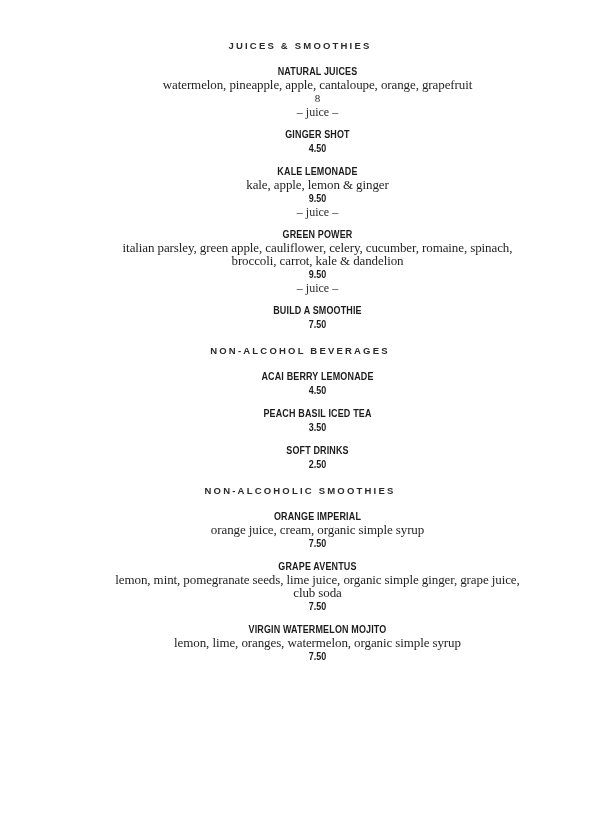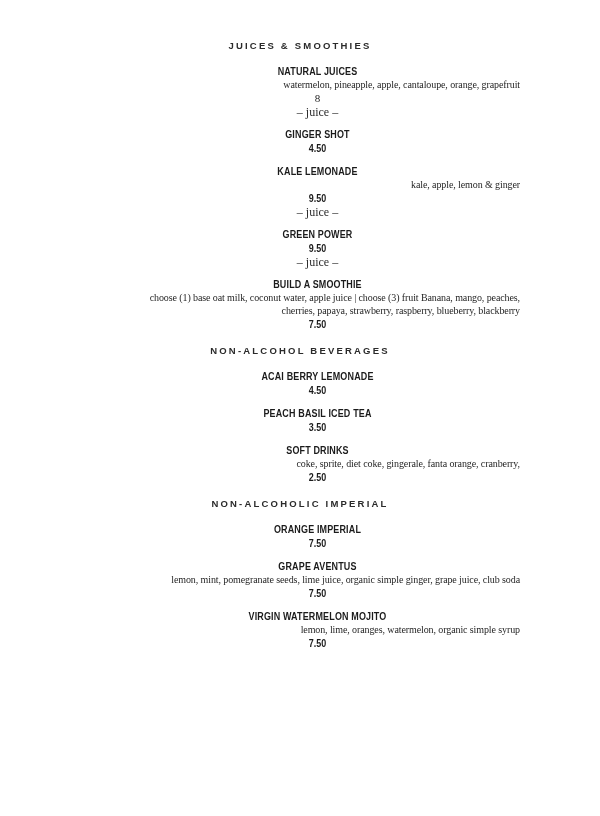--- a/index.html
+++ b/index.html
@@ -17,23 +17,22 @@
     color: #2a2a2a; line-height: 12px; margin: 0 0 13px;
   }
   .menu-item { margin-bottom: 10px; margin-left: 35px; }
   .item-name {
     font-family: "Liberation Sans", sans-serif; font-weight: 700;
     font-size: 11.5px; line-height: 13px; letter-spacing: 0.2px;
     transform: scaleX(0.78);
   }
   .item-desc {
     font-family: "Liberation Serif", serif;
-    font-size: 10px; line-height: 13px; letter-spacing: -0.1px;
+    font-size: 13px; line-height: 13px; letter-spacing: -0.1px;
     color: #1f1f1f;
-    text-align: right;
   }
   .item-price {
     font-family: "Liberation Sans", sans-serif; font-weight: 700;
     font-size: 11.5px; line-height: 13px; transform: scaleX(0.78);
     margin-top: 1px;
   }
   .item-price.serif-price {
     font-family: "Liberation Serif", serif; font-weight: 400;
     font-size: 11px; transform: none;
   }
@@ -64,57 +63,57 @@
 
     <div class="menu-item">
       <div class="item-name">KALE LEMONADE</div>
       <div class="item-desc">kale, apple, lemon &amp; ginger</div>
       <div class="item-price">9.50</div>
       <div class="item-note">– juice –</div>
     </div>
 
     <div class="menu-item">
       <div class="item-name">GREEN POWER</div>
+      <div class="item-desc">italian parsley, green apple, cauliflower, celery, cucumber, romaine, spinach, broccoli, carrot, kale &amp; dandelion</div>
       <div class="item-price">9.50</div>
       <div class="item-note">– juice –</div>
     </div>
 
 
     <div class="menu-item">
       <div class="item-name">BUILD A SMOOTHIE</div>
-      <div class="item-desc">choose (1) base oat milk, coconut water, apple juice | choose (3) fruit Banana, mango, peaches, cherries, papaya, strawberry, raspberry, blueberry, blackberry</div>
       <div class="item-price">7.50</div>
     </div>
   </div>
 
   <div class="section">
     <div class="section-title">NON-ALCOHOL BEVERAGES</div>
 
     <div class="menu-item">
       <div class="item-name">ACAI BERRY LEMONADE</div>
       <div class="item-price">4.50</div>
     </div>
 
     <div class="menu-item">
       <div class="item-name">PEACH BASIL ICED TEA</div>
       <div class="item-price">3.50</div>
     </div>
 
     <div class="menu-item">
       <div class="item-name">SOFT DRINKS</div>
-      <div class="item-desc">coke, sprite, diet coke, gingerale, fanta orange, cranberry,</div>
       <div class="item-price">2.50</div>
     </div>
   </div>
 
   <div class="section">
-    <div class="section-title">NON-ALCOHOLIC IMPERIAL</div>
+    <div class="section-title">NON-ALCOHOLIC SMOOTHIES</div>
 
     <div class="menu-item">
       <div class="item-name">ORANGE IMPERIAL</div>
+      <div class="item-desc">orange juice, cream, organic simple syrup</div>
       <div class="item-price">7.50</div>
     </div>
 
     <div class="menu-item">
       <div class="item-name">GRAPE AVENTUS</div>
       <div class="item-desc">lemon, mint, pomegranate seeds, lime juice, organic simple ginger, grape juice, club soda</div>
       <div class="item-price">7.50</div>
     </div>
 
     <div class="menu-item">

